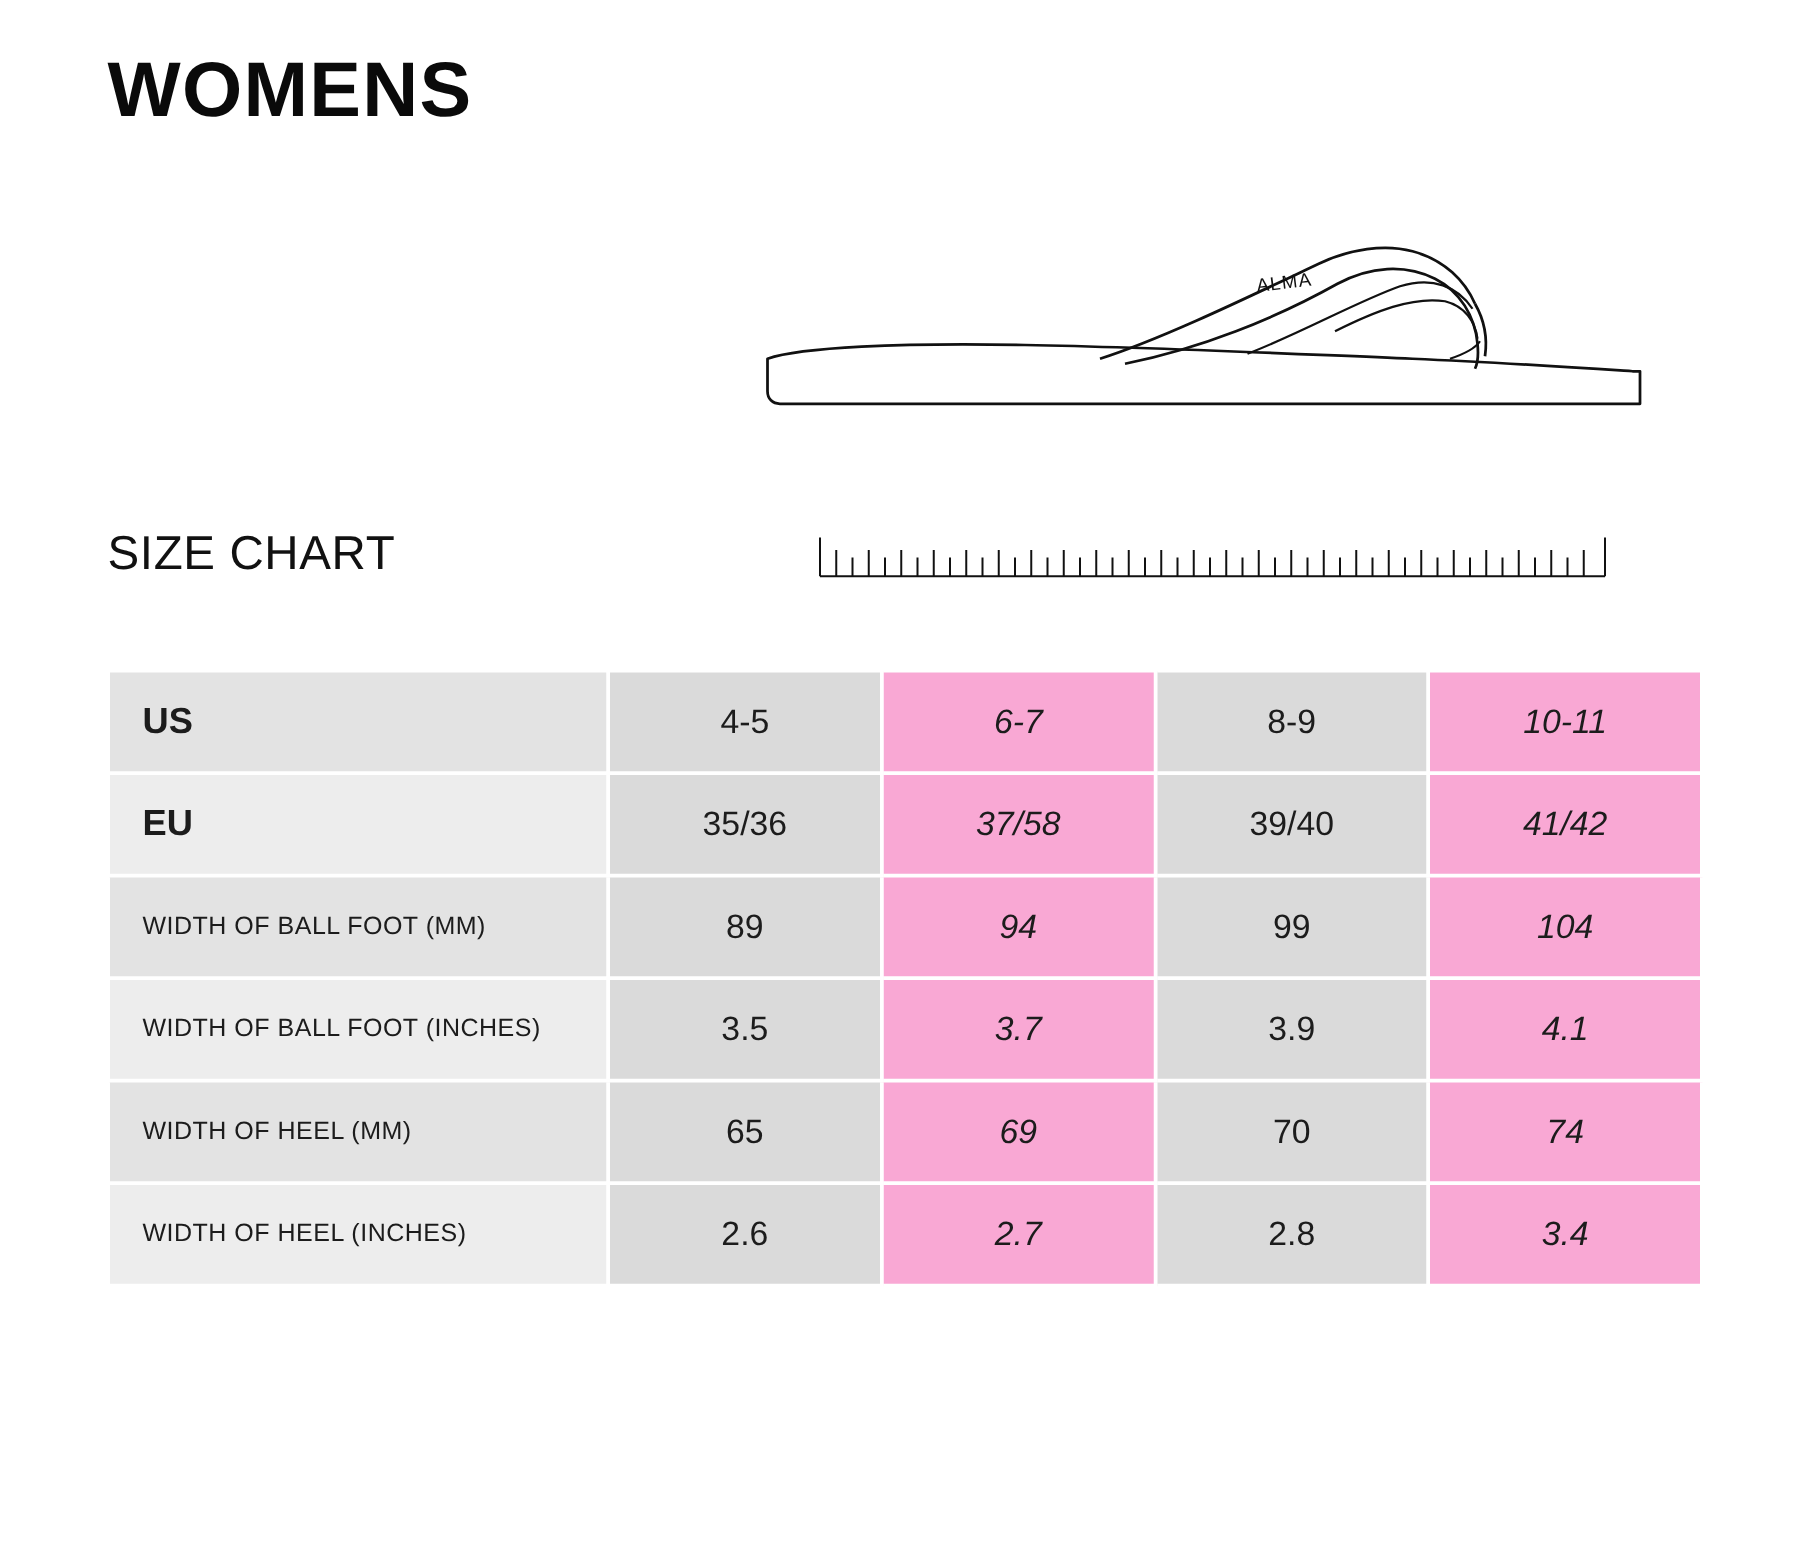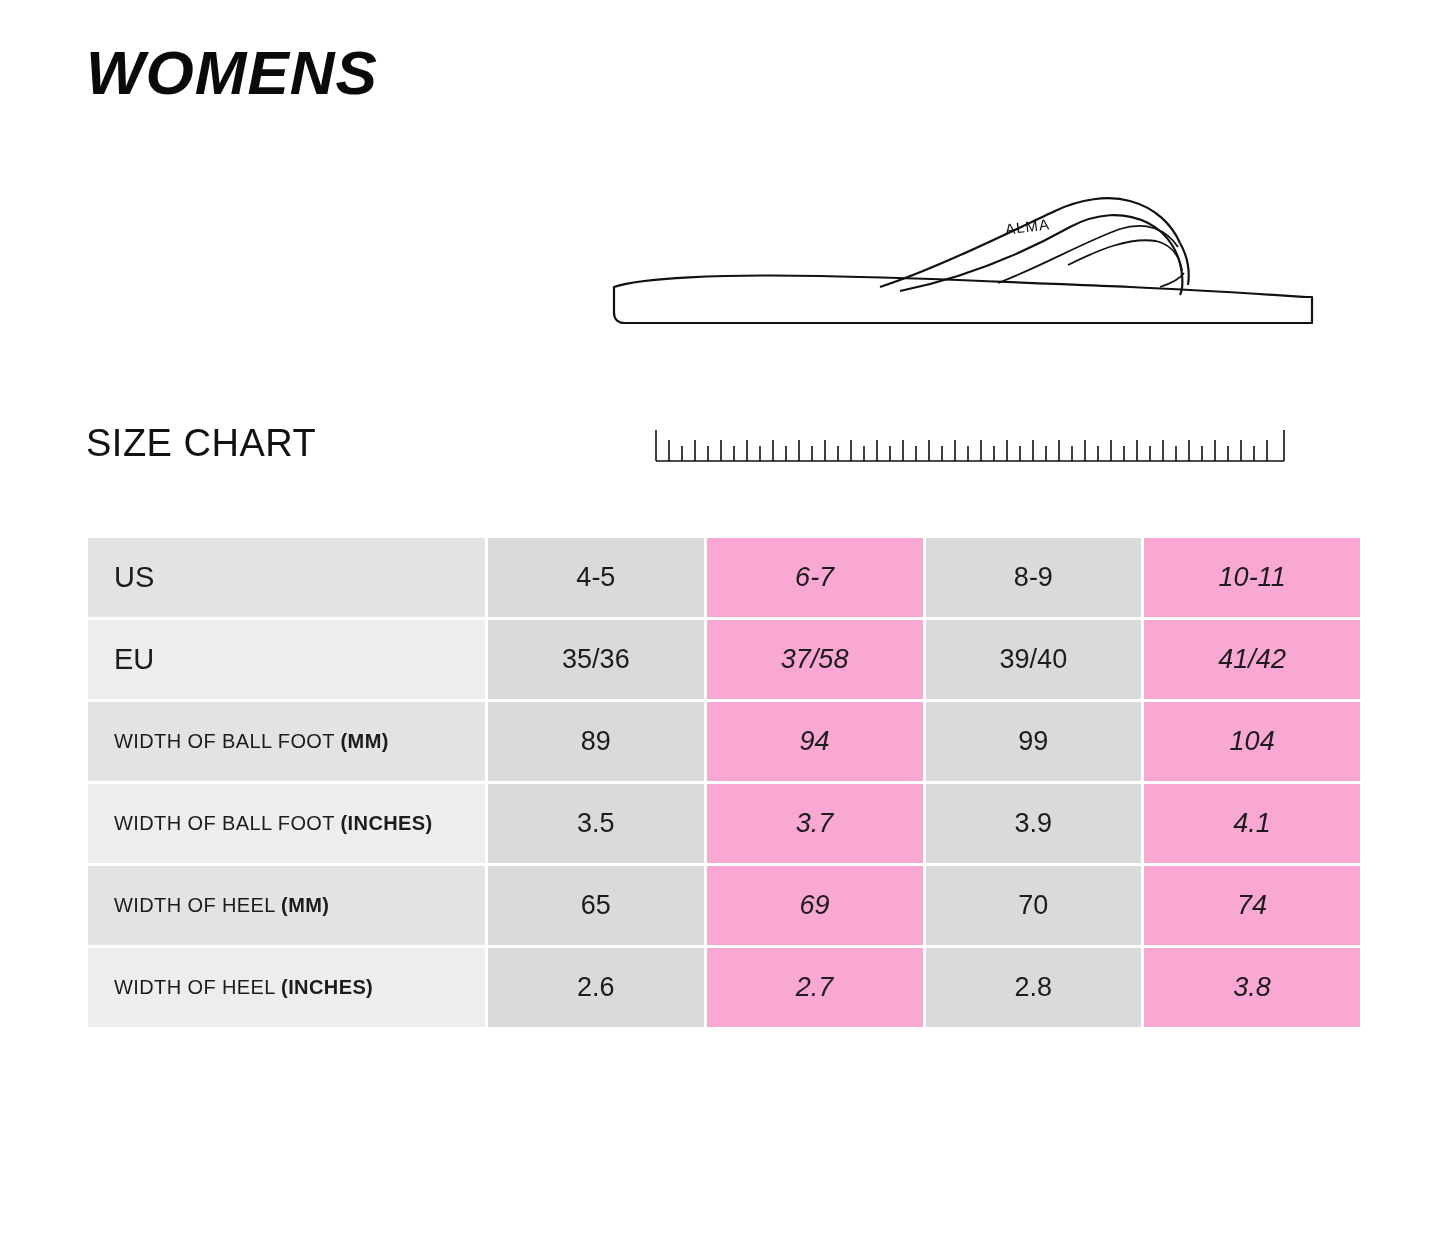--- a/index.html
+++ b/index.html
@@ -16,21 +16,20 @@
 
   .page-title {
     position: absolute;
     left: 86px;
     top: 42px;
     font-size: 62px;
     font-weight: bold;
     letter-spacing: 1px;
     line-height: 1;
     color: #0a0a0a;
-    font-style: italic;
   }
 
   
   .sandal-wrap {
     position: absolute;
     left: 600px;
     top: 175px;
     width: 740px;
     height: 175px;
   }
@@ -77,29 +76,29 @@
   .table td {
     text-align: center;
     vertical-align: middle;
     font-size: 27px;
     color: #1c1c1c;
     border: 3px solid #ffffff;
   }
   .table td.label {
     text-align: left;
     padding-left: 26px;
-    font-weight: normal;
+    font-weight: bold;
     font-size: 29px;
   }
   .table td.label.small {
     font-size: 20px;
     font-weight: normal;
     letter-spacing: 0.4px;
   }
-  .table td.label.small b { font-weight: bold; }
+  .table td.label.small b { font-weight: normal; }
 
   col.c-label { width: 400px; }
   col.c-val { width: 218.75px; }
 
   .shade-a { background: #dadada; }  
   .shade-b { background: #f9a8d4; font-style: italic; }  
   .shade-c { background: #e3e3e3; }  
   .shade-d { background: #ededed; }
 </style>
 </head>
@@ -223,16 +222,16 @@
       <td class="shade-a">65</td>
       <td class="shade-b">69</td>
       <td class="shade-a">70</td>
       <td class="shade-b">74</td>
     </tr>
     <tr>
       <td class="label small shade-d"><span>WIDTH OF HEEL </span><b>(INCHES)</b></td>
       <td class="shade-a">2.6</td>
       <td class="shade-b">2.7</td>
       <td class="shade-a">2.8</td>
-      <td class="shade-b">3.8</td>
+      <td class="shade-b">3.4</td>
     </tr>
   </tbody>
 </table>
 
 </body></html>

